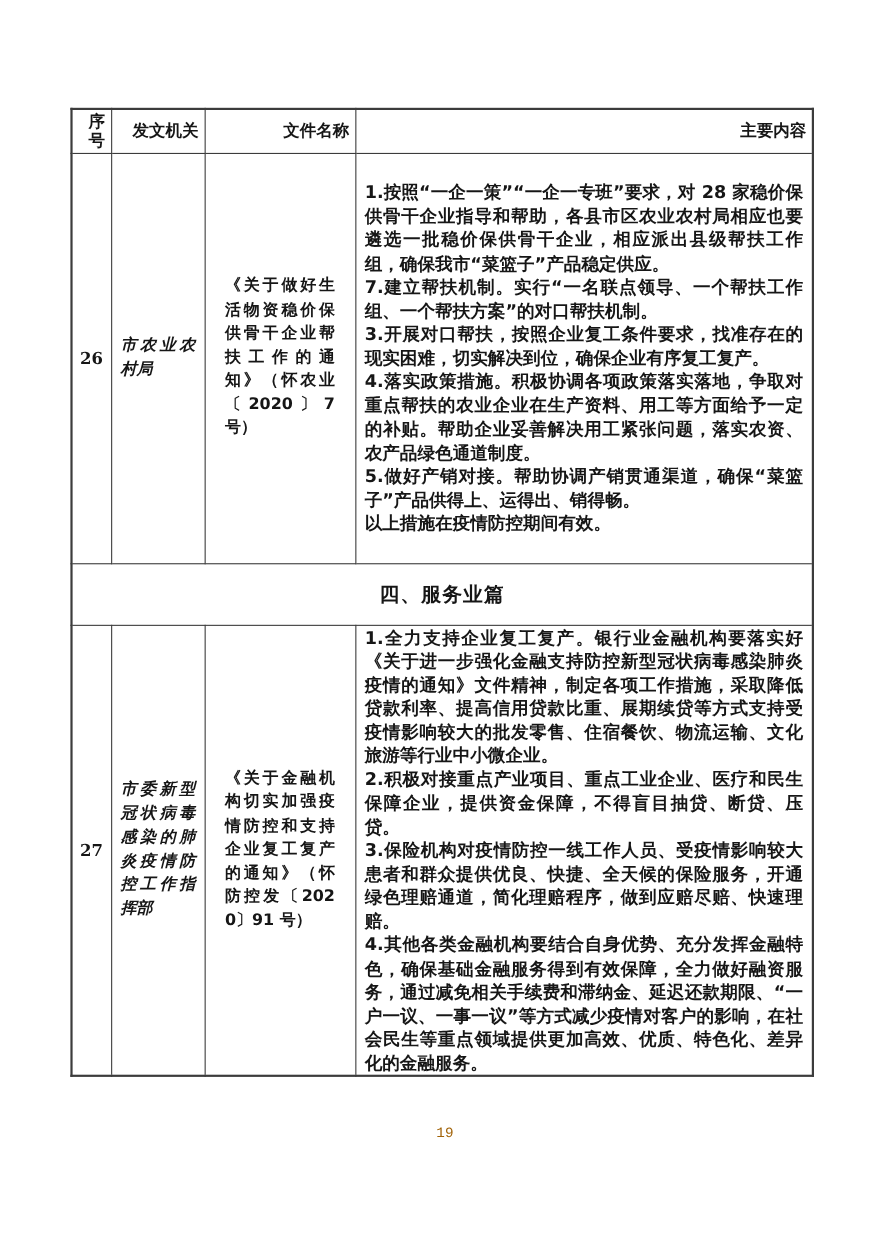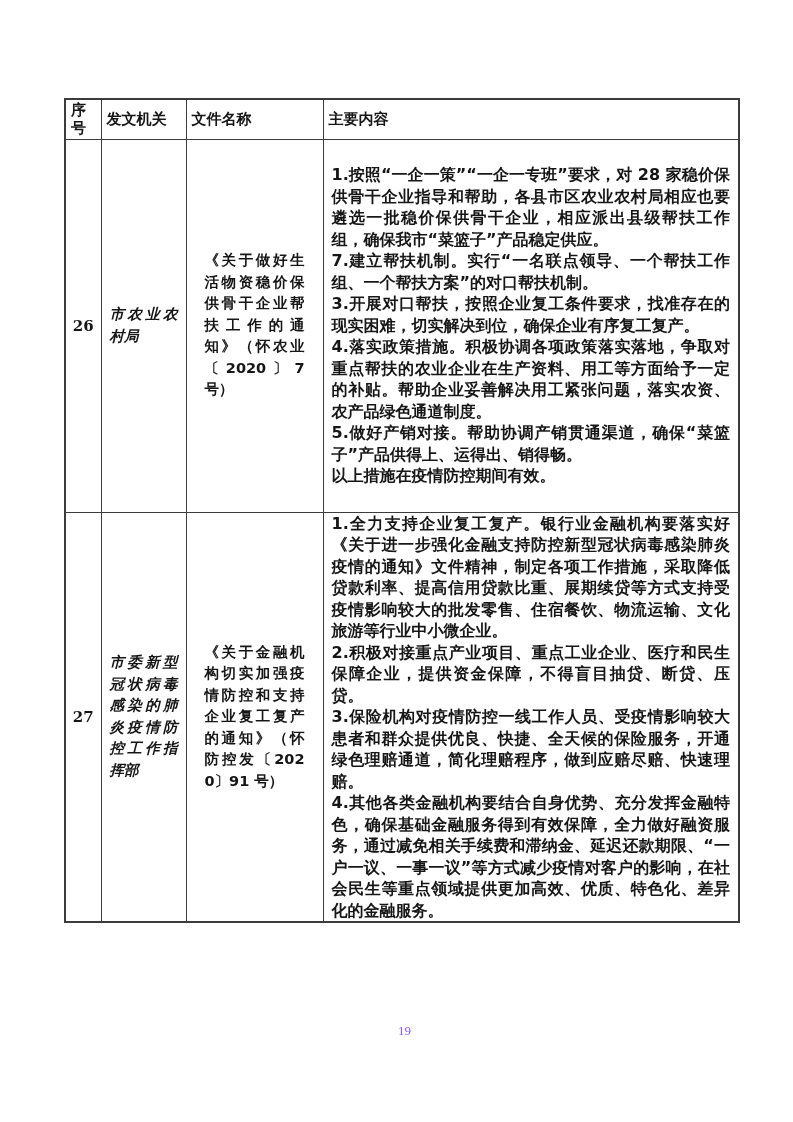--- a/index.html
+++ b/index.html
@@ -28,21 +28,21 @@
   .policy-table th, .policy-table td {
     border: 1px solid #3c3c3c;
     font-weight: 700;
     color: #161616;
     overflow: hidden;
   }
   .policy-table thead th {
     height: 40px;
     font-size: 15px;
     line-height: 18px;
-    text-align: left;
+    text-align: right;
     vertical-align: middle;
     padding: 0 5px;
     word-break: break-all;
   }
   td.cell-num {
     text-align: center;
     vertical-align: middle;
     font-family: "DejaVu Serif", "Liberation Serif", serif;
     font-size: 15px;
   }
@@ -85,22 +85,22 @@
     font-size: 18px;
     letter-spacing: 1px;
   }
   .page-number {
     position: absolute;
     left: 16px;
     right: 0;
     top: 1023px;
     text-align: center;
     font-size: 13px;
-    font-family: Liberation Serif, serif;
-    color: #8b5cf6;
+    font-family: Liberation Mono, monospace;
+    color: #a16207;
   }
 </style>
 </head>
 <body>
 
 <div class="page">
 
   <table class="policy-table">
     <colgroup>
       <col style="width:36px">
@@ -123,20 +123,23 @@
         <td class="cell-doc">《关于做好生活物资稳价保供骨干企业帮扶工作的通知》（怀农业〔2020〕7 号）</td>
         <td class="cell-content">
           <p>1.按照“一企一策”“一企一专班”要求，对 28 家稳价保供骨干企业指导和帮助，各县市区农业农村局相应也要遴选一批稳价保供骨干企业，相应派出县级帮扶工作组，确保我市“菜篮子”产品稳定供应。</p>
           <p>7.建立帮扶机制。实行“一名联点领导、一个帮扶工作组、一个帮扶方案”的对口帮扶机制。</p>
           <p>3.开展对口帮扶，按照企业复工条件要求，找准存在的现实困难，切实解决到位，确保企业有序复工复产。</p>
           <p>4.落实政策措施。积极协调各项政策落实落地，争取对重点帮扶的农业企业在生产资料、用工等方面给予一定的补贴。帮助企业妥善解决用工紧张问题，落实农资、农产品绿色通道制度。</p>
           <p>5.做好产销对接。帮助协调产销贯通渠道，确保“菜篮子”产品供得上、运得出、销得畅。</p>
           <p>以上措施在疫情防控期间有效。</p>
         </td>
       </tr>
+      <tr class="section-row">
+        <td colspan="4">四、服务业篇</td>
+      </tr>
       <tr class="row-27">
         <td class="cell-num">27</td>
         <td class="cell-agency">市委新型冠状病毒感染的肺炎疫情防控工作指挥部</td>
         <td class="cell-doc">《关于金融机构切实加强疫情防控和支持企业复工复产的通知》（怀防控发〔2020〕91 号）</td>
         <td class="cell-content">
           <p>1.全力支持企业复工复产。银行业金融机构要落实好《关于进一步强化金融支持防控新型冠状病毒感染肺炎疫情的通知》文件精神，制定各项工作措施，采取降低贷款利率、提高信用贷款比重、展期续贷等方式支持受疫情影响较大的批发零售、住宿餐饮、物流运输、文化旅游等行业中小微企业。</p>
           <p>2.积极对接重点产业项目、重点工业企业、医疗和民生保障企业，提供资金保障，不得盲目抽贷、断贷、压贷。</p>
           <p>3.保险机构对疫情防控一线工作人员、受疫情影响较大患者和群众提供优良、快捷、全天候的保险服务，开通绿色理赔通道，简化理赔程序，做到应赔尽赔、快速理赔。</p>
           <p>4.其他各类金融机构要结合自身优势、充分发挥金融特色，确保基础金融服务得到有效保障，全力做好融资服务，通过减免相关手续费和滞纳金、延迟还款期限、“一户一议、一事一议”等方式减少疫情对客户的影响，在社会民生等重点领域提供更加高效、优质、特色化、差异化的金融服务。</p>
         </td>

